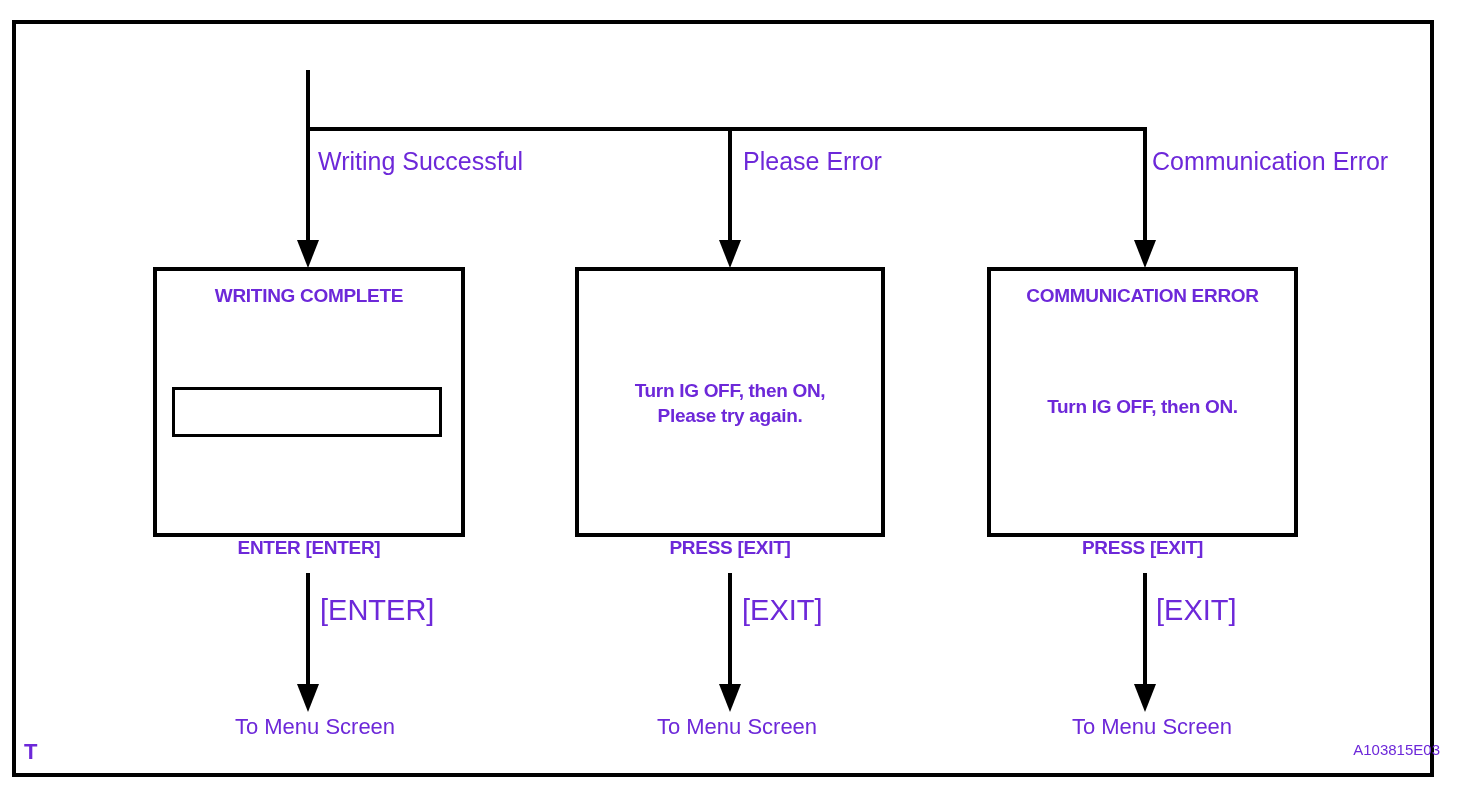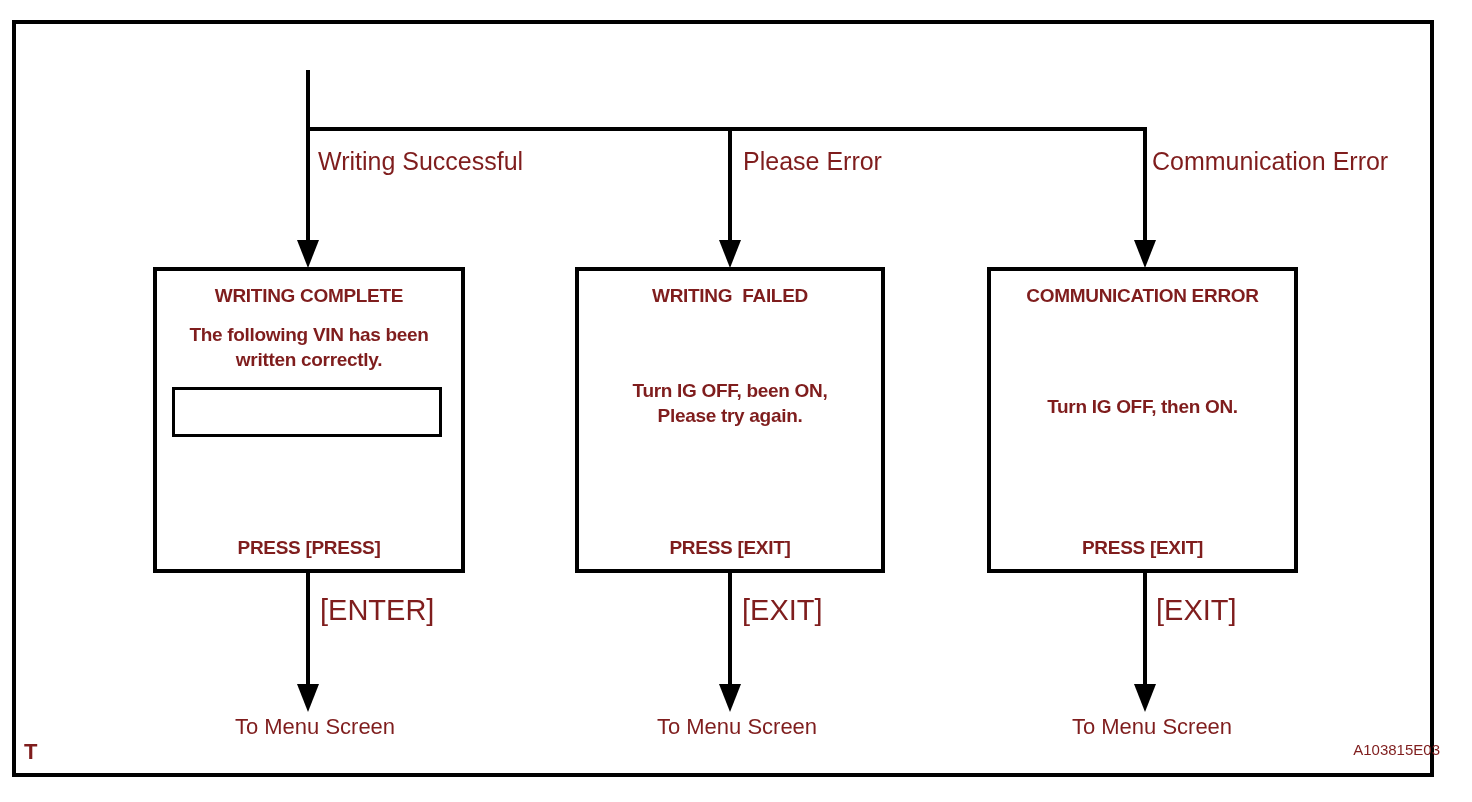--- a/index.html
+++ b/index.html
@@ -1,34 +1,34 @@
 <!DOCTYPE html>
 <html><head>
 <meta charset="utf-8">
 <style>
   html, body { margin:0; padding:0; background:#fff; }
   .canvas {
     position:relative; width:1472px; height:802px; background:#ffffff;
-    font-family:"Liberation Sans", sans-serif; color:#7f1d1d;
+    font-family:"Liberation Sans", sans-serif; color:#6d28d9;
     overflow:hidden;
   }
   .frame {
     position:absolute; left:12px; top:20px; width:1422px; height:757px;
     border:4px solid #000; box-sizing:border-box;
   }
   .vline { position:absolute; width:4px; background:#000; }
   .hline { position:absolute; height:4px; background:#000; }
   .arrowhead {
     position:absolute; width:0; height:0;
     border-left:11px solid transparent; border-right:11px solid transparent;
     border-top:28px solid #000;
   }
   .flow-label { position:absolute; font-size:25px; line-height:29px; white-space:nowrap; }
   .screen-box {
-    position:absolute; top:267px; height:306px; border:4px solid #000;
+    position:absolute; top:267px; height:270px; border:4px solid #000;
     box-sizing:border-box; background:#fff;
   }
   .box-1 { left:153px; width:312px; }
   .box-2 { left:575px; width:310px; }
   .box-3 { left:987px; width:311px; }
   .screen-text {
     position:absolute; left:0; width:100%; text-align:center;
     font-weight:bold; font-size:19px; letter-spacing:-0.3px;
     line-height:25px; white-space:pre-wrap;
   }
@@ -57,29 +57,26 @@
   <div class="arrowhead" style="left:297px; top:240px"></div>
   <div class="arrowhead" style="left:719px; top:240px"></div>
   <div class="arrowhead" style="left:1134px; top:240px"></div>
 
   <div class="flow-label" style="left:318px; top:147px">Writing Successful</div>
   <div class="flow-label" style="left:743px; top:147px">Please Error</div>
   <div class="flow-label" style="left:1152px; top:147px">Communication Error</div>
 
   <div class="screen-box box-1">
     <div class="screen-text screen-title">WRITING COMPLETE</div>
-    <div class="screen-text" style="top:51px">The following VIN has been
-written correctly.</div>
     <div class="vin-field"></div>
-    <div class="screen-text" style="top:264px">PRESS [PRESS]</div>
+    <div class="screen-text" style="top:264px">ENTER [ENTER]</div>
   </div>
 
   <div class="screen-box box-2">
-    <div class="screen-text screen-title">WRITING  FAILED</div>
-    <div class="screen-text" style="top:107px">Turn IG OFF, been ON,
+    <div class="screen-text" style="top:107px">Turn IG OFF, then ON,
 Please try again.</div>
     <div class="screen-text" style="top:264px">PRESS [EXIT]</div>
   </div>
 
   <div class="screen-box box-3">
     <div class="screen-text screen-title">COMMUNICATION ERROR</div>
     <div class="screen-text" style="top:123px">Turn IG OFF, then ON.</div>
     <div class="screen-text" style="top:264px">PRESS [EXIT]</div>
   </div>
 

